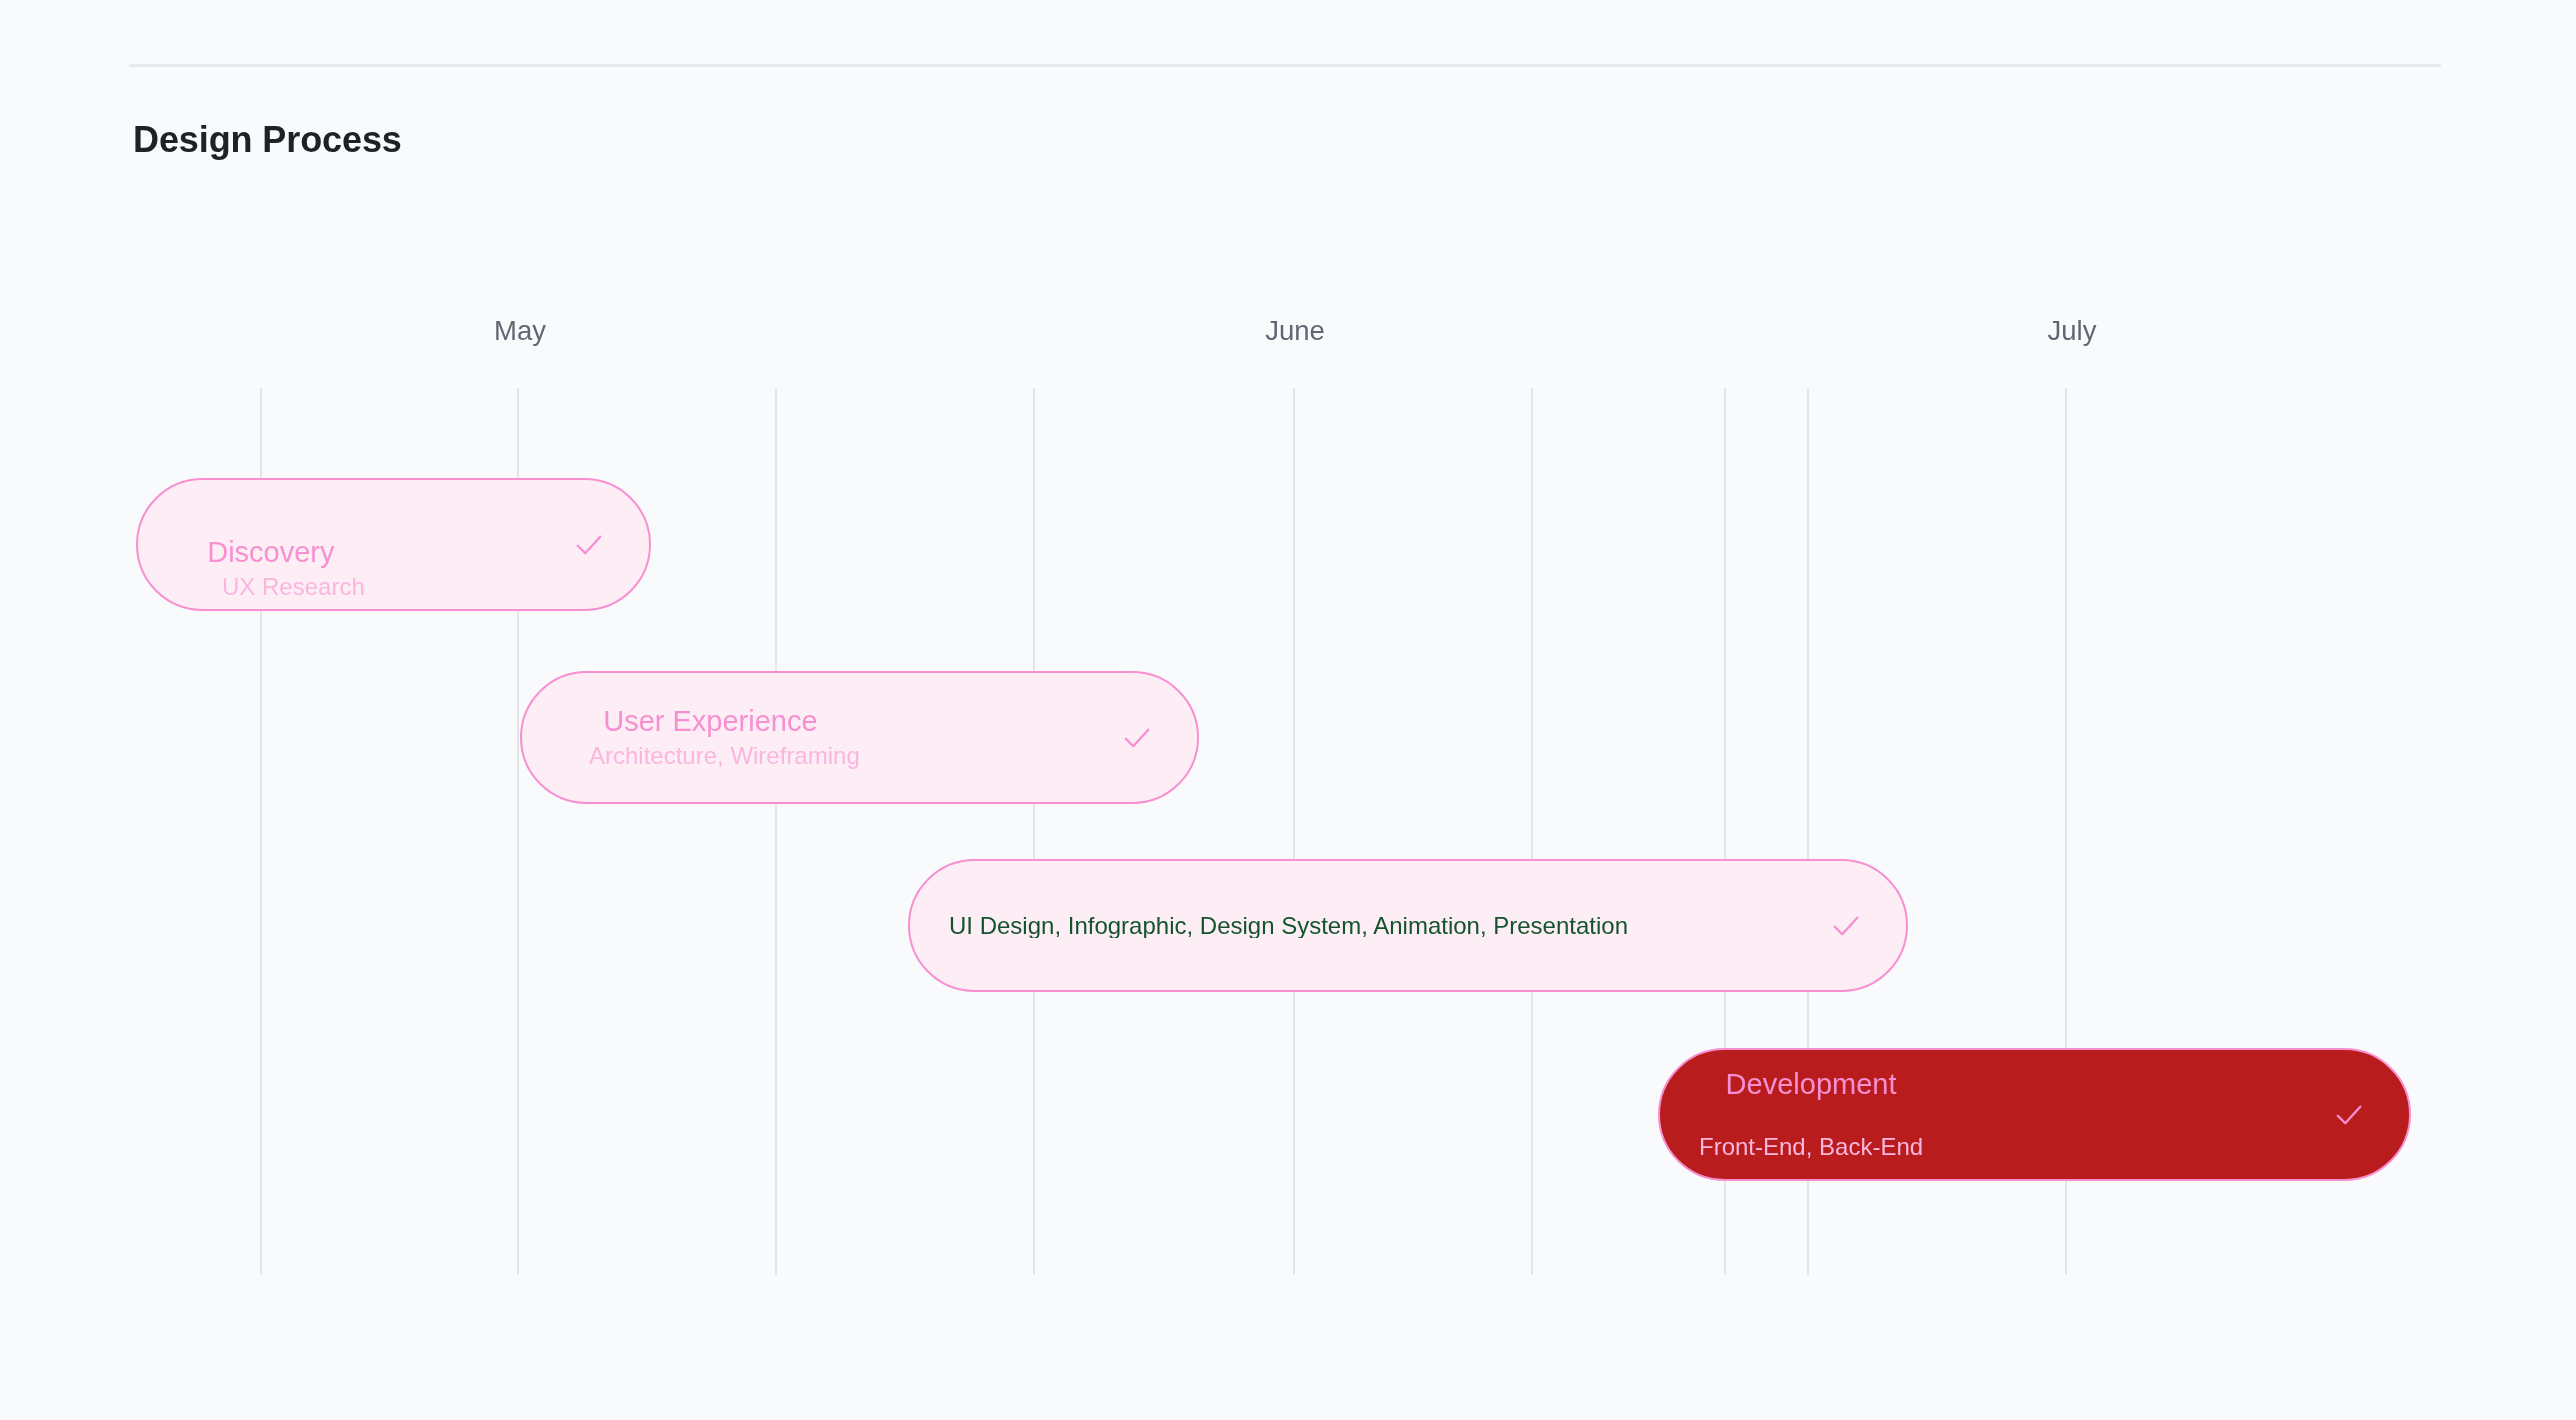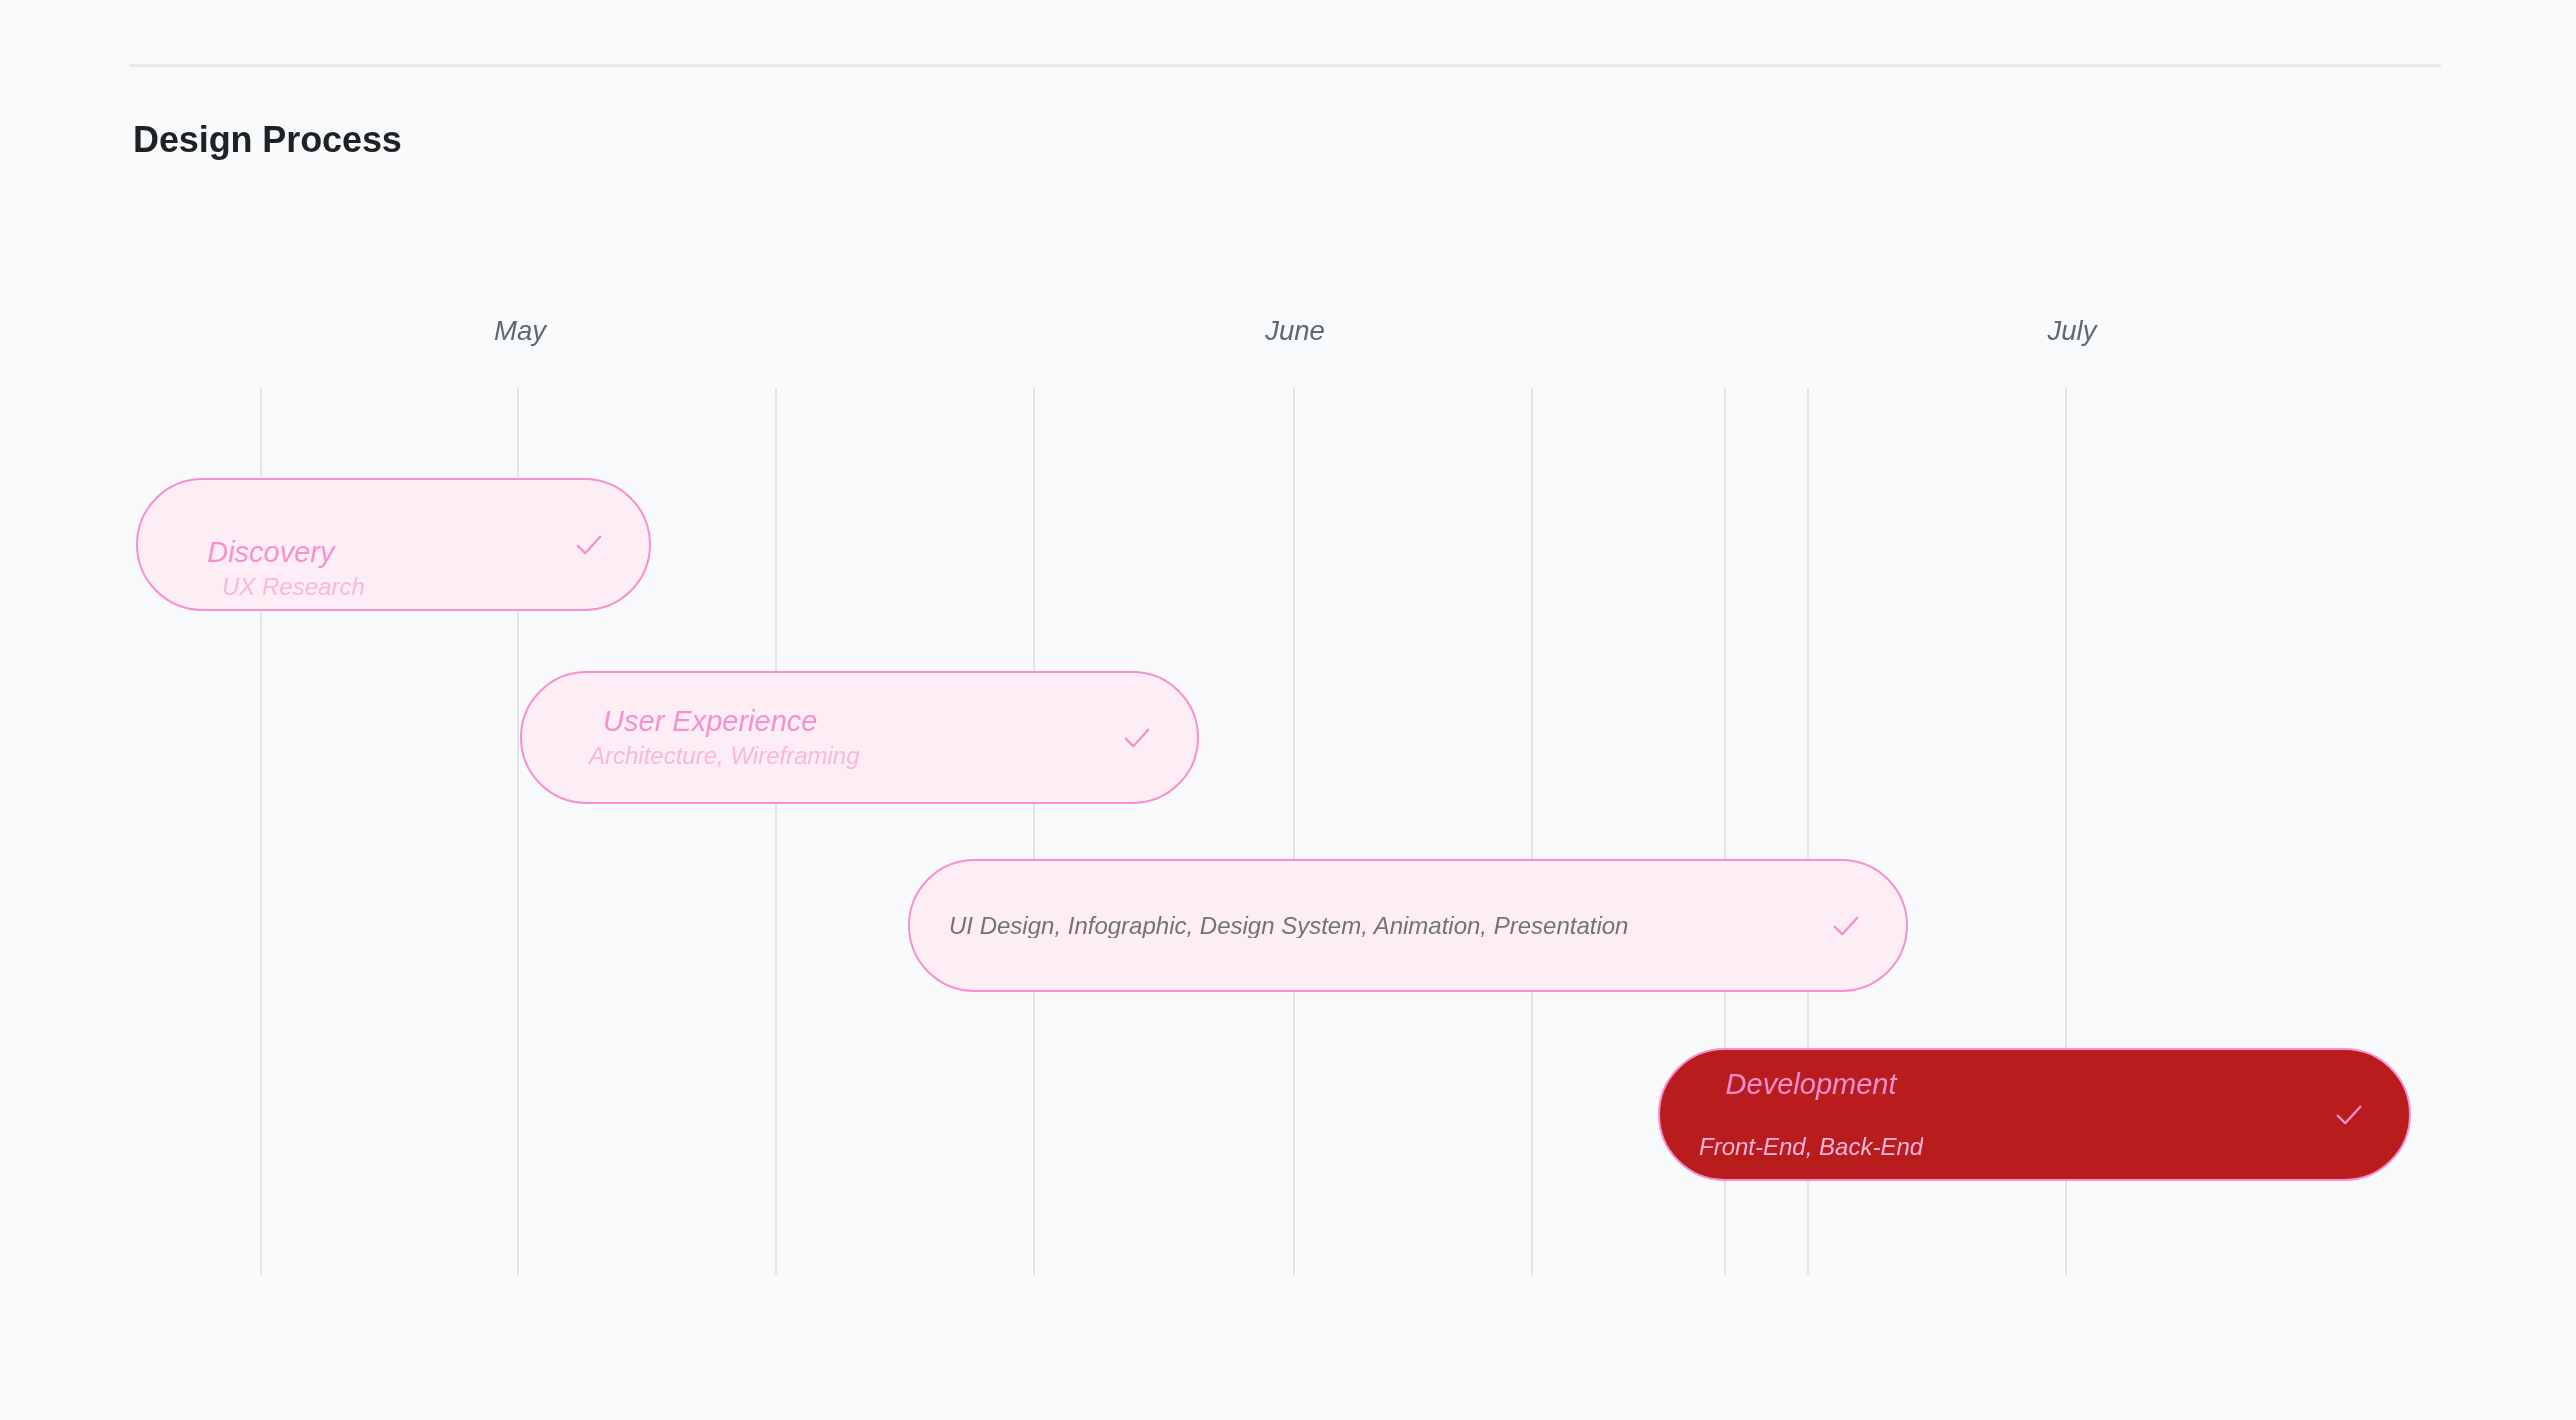--- a/index.html
+++ b/index.html
@@ -44,21 +44,20 @@
     white-space: nowrap;
   }
 
   
   .chart {
     position: absolute;
     left: 0;
     top: 0;
     width: 2576px;
     height: 1253px;
-    font-style: italic;
   }
 
   .grid-line {
     position: absolute;
     top: 388px;
     width: 2px;
     height: 887px;
     background: #e3e5e6;
   }
 
@@ -159,21 +158,21 @@
           <div class="task-subtitle" style="color: rgb(251, 182, 221); margin-left: 28px;">Architecture, Wireframing</div>
         </div>
         <div class="task-check">
           <svg width="36" height="36" viewBox="0 0 24 24" fill="none" stroke="#f78fd0" stroke-width="1.6" stroke-linecap="round" stroke-linejoin="round">
             <path d="M4.5 12.5 L9.5 17.5 L19.5 6.5"></path>
           </svg>
         </div>
       </div>
       <div class="task-pill" style="left: 908px; top: 859px; width: 1000px; background: rgb(253, 238, 246); border-color: rgb(247, 143, 208);">
         <div class="task-text">
-          <div class="task-subtitle" style="color: #737373;">UI Design, Infographic, Design System, Animation, Presentation</div>
+          <div class="task-subtitle" style="color: #14532d;">UI Design, Infographic, Design System, Animation, Presentation</div>
         </div>
         <div class="task-check">
           <svg width="36" height="36" viewBox="0 0 24 24" fill="none" stroke="#f78fd0" stroke-width="1.6" stroke-linecap="round" stroke-linejoin="round">
             <path d="M4.5 12.5 L9.5 17.5 L19.5 6.5"></path>
           </svg>
         </div>
       </div>
       <div class="task-pill" style="left: 1658px; top: 1048px; width: 753px; background: #b91c1c; border-color: rgb(247, 143, 208);">
         <div class="task-text">
           <div class="task-title" style="color: rgb(247, 143, 208);">Development</div>

